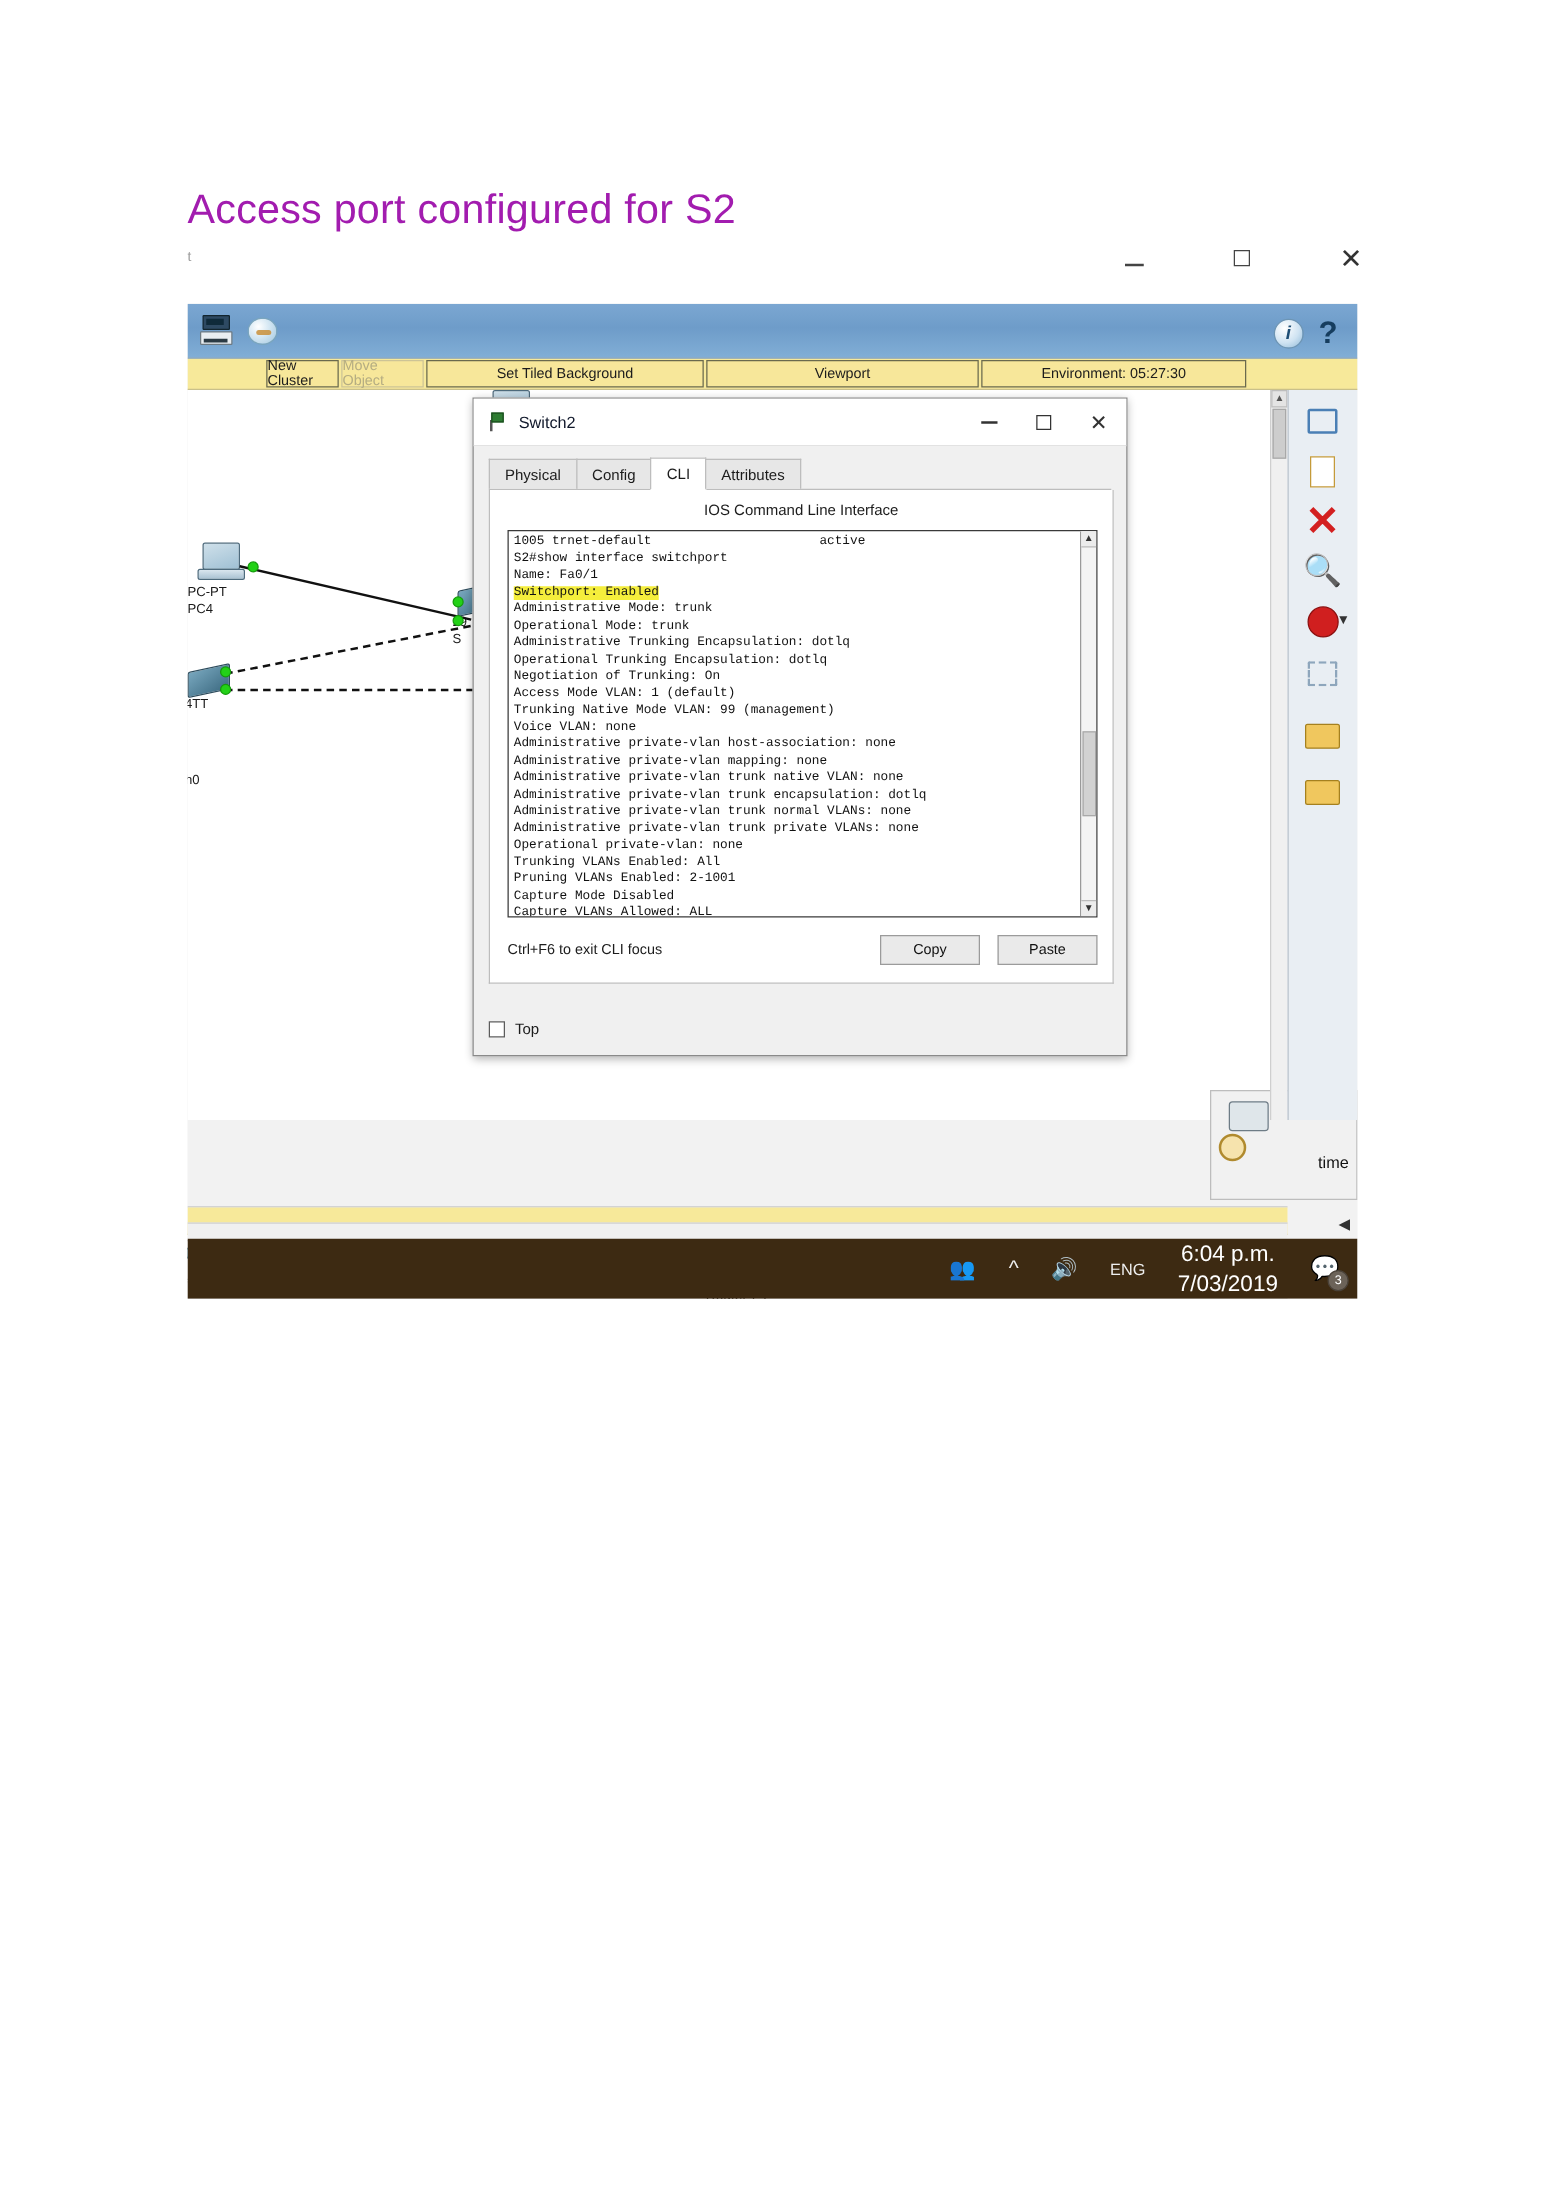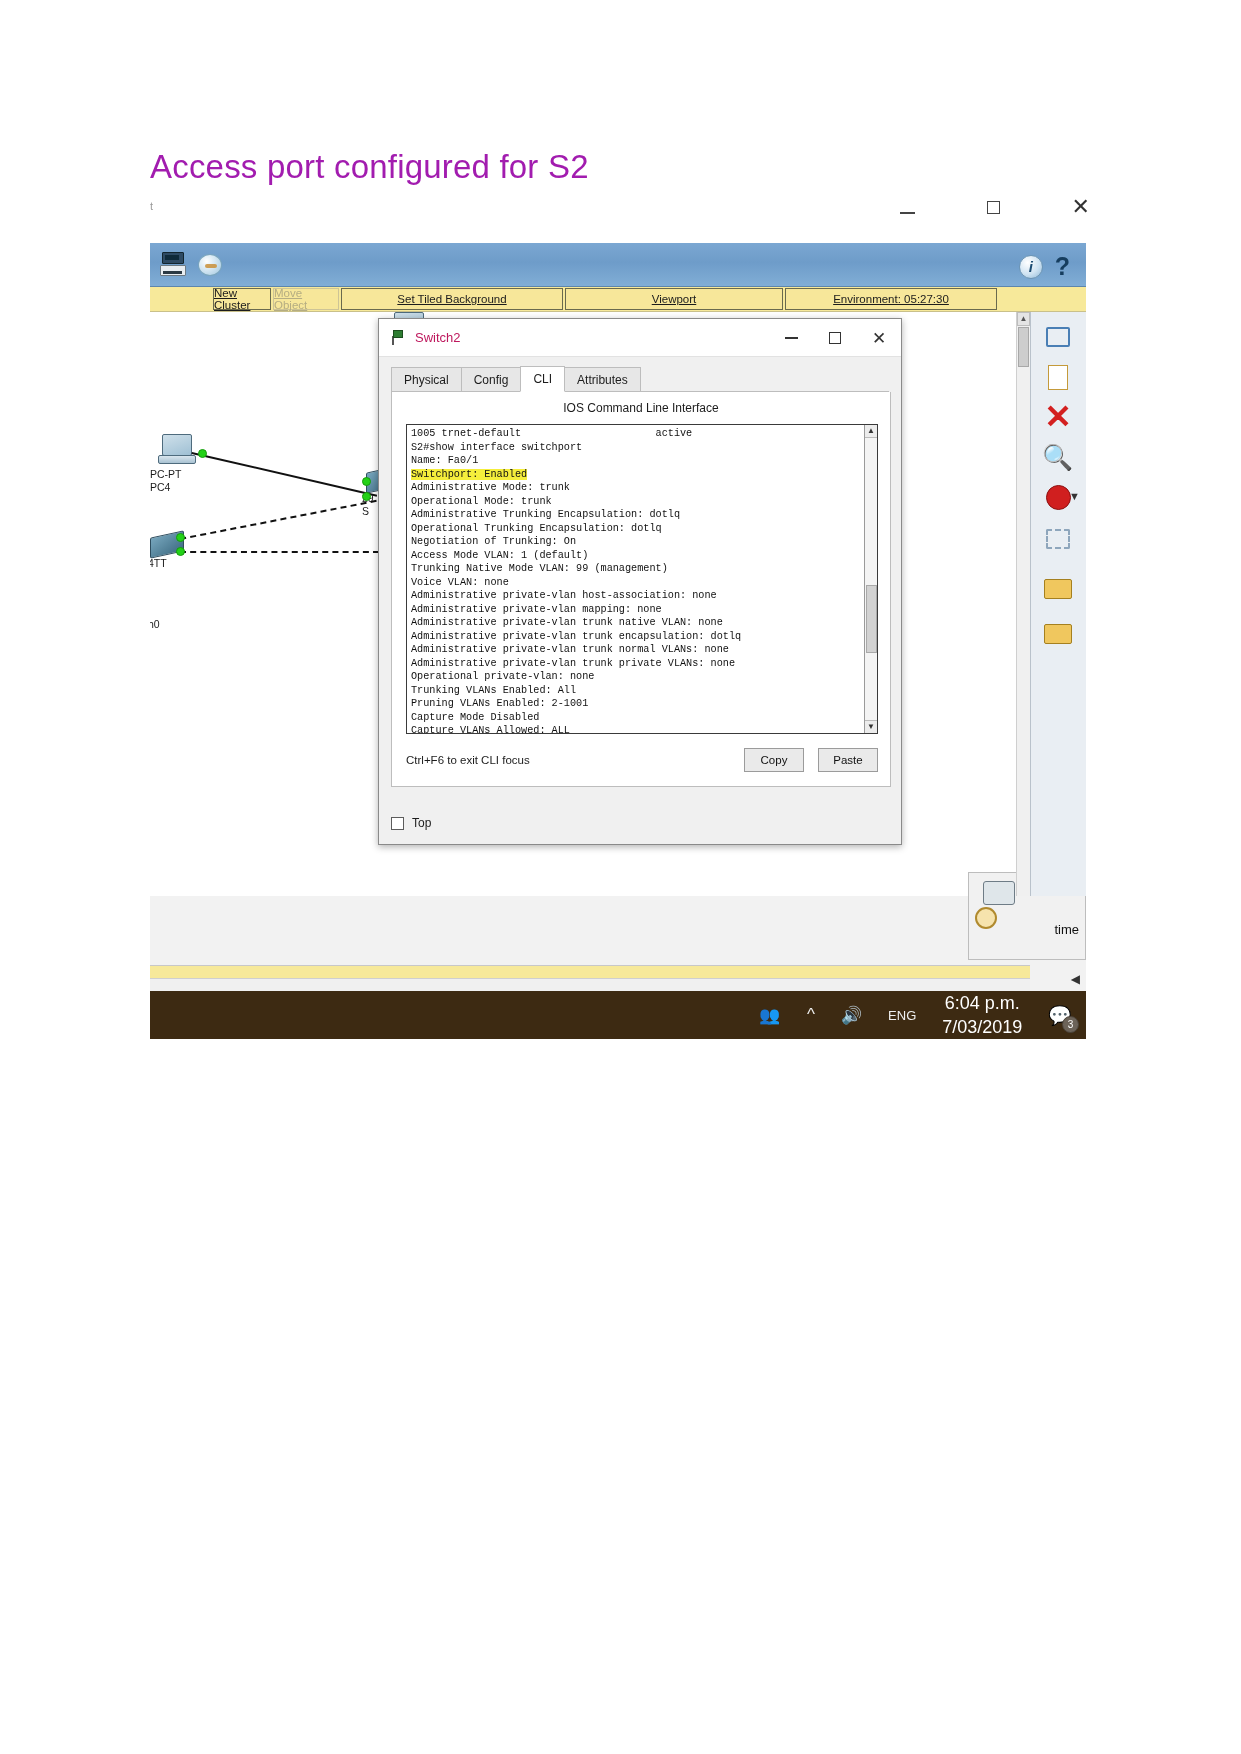--- a/index.html
+++ b/index.html
@@ -68,21 +68,21 @@
 
   
   .pt-yellowbar {
     position: absolute; left: 0; top: 44px; width: 936px; height: 25px;
     background: #f7e99a; border-bottom: 1px solid #c9c08a;
     display:flex; align-items:stretch;
   }
   .ybtn {
     border: 1px solid #6a6a4e; background: #f7e79a; margin: 1px 1px;
     font-size: 11.5px; color: #1c1c1c;
-    display:flex; align-items:center; justify-content:center;text-decoration:underline;
+    display:flex; align-items:center; justify-content:center;
   }
   .ybtn.disabled { color:#b5ad82; border-color:#cdc496; }
   .yspace { width: 62px; }
 
   
   .pt-workspace {
     position:absolute; left:0; top:69px; width: 936px; height: 584px;
     background:#ffffff;
   }
   .pt-right-rail {
@@ -163,21 +163,21 @@
 
   
   .dlg {
     position:absolute; left: 228px; top: 75px; width: 524px; height: 527px;
     background:#f0f0f0; border:1px solid #8a8a8a; box-shadow: 0 2px 7px rgba(0,0,0,.3);
   }
   .dlg-title { position:relative; height: 38px; background:#ffffff; border-bottom:1px solid #e2e2e2; display:flex; align-items:center; }
   .dlg-ticon { width:15px;height:15px; margin-left:12px; position:relative; }
   .dlg-ticon .f { position:absolute; left:2px; top:0; width:10px;height:8px;background:#2e7d32;border:1px solid #1b4d1e; }
   .dlg-ticon .p { position:absolute; left:1px; top:6px; width:2px;height:9px;background:#555; }
-  .dlg-ttext { margin-left:9px; font-size:13px; color:#be185d; }
+  .dlg-ttext { margin-left:9px; font-size:13px; color:#0f172a; }
   .dlg-tbtns { position:absolute; right:0; top:0; height:38px; display:flex; align-items:center; gap:0; }
   .dlg-tb { width:44px; height:38px; display:flex;align-items:center;justify-content:center; }
   .tb-min { width:13px;height:1.4px;background:#333; }
   .tb-max { width:12px;height:12px;border:1.4px solid #333; }
   .tb-cls { font-size:17px; color:#333; font-weight:300; }
 
   .tabs { position:relative; height:26px; margin: 9px 12px 0 12px; border-bottom:1px solid #bdbdbd; display:flex; align-items:flex-end; }
   .tab {
     height:24px; padding: 0 12px; font-size:12px; color:#1c1c1c;
     display:flex; align-items:center; border:1px solid #bdbdbd; border-bottom:none;
@@ -199,21 +199,21 @@
   }
   .term-text .hl { background:#f5ee3c; }
   .term-sb { position:absolute; right:0; top:0; width:13px; height:100%; background:#f4f4f4; border-left:1px solid #9a9a9a; }
   .term-sb .ar { height:13px; background:#ececec; border-bottom:1px solid #bbb; font-size:8px; text-align:center; line-height:11px; color:#333;}
   .term-sb .ar.bot { position:absolute; bottom:0; width:100%; border-bottom:none; border-top:1px solid #bbb;}
   .term-sb .th { position:absolute; top:160px; left:1px; width:11px; height:68px; background:#d2d2d2; border:1px solid #a9a9a9;}
 
   .cli-foot { position:absolute; left:14px; top:352px; width:472px; height:32px; display:flex; align-items:center; }
   .cli-hint { font-size:11.5px; color:#1c1c1c; }
   .cli-btns { position:absolute; right:0; display:flex; gap:14px; }
-  .cli-btn { width:60px; height:24px; background:#eaeaea; border:1px solid #9b9b9b; font-size:11.5px; color:#111; display:flex;align-items:center;justify-content:center;}
+  .cli-btn { width:80px; height:24px; background:#eaeaea; border:1px solid #9b9b9b; font-size:11.5px; color:#111; display:flex;align-items:center;justify-content:center;}
 
   .dlg-bottom { position:absolute; left:12px; bottom:14px; display:flex; align-items:center; gap:8px; }
   .cbx { width:13px; height:13px; border:1.4px solid #5c5c5c; background:#fff; }
   .cbx-lbl { font-size:12px; color:#1c1c1c; }
 </style>
 </head>
 <body>
 
 <div class="page">
 

